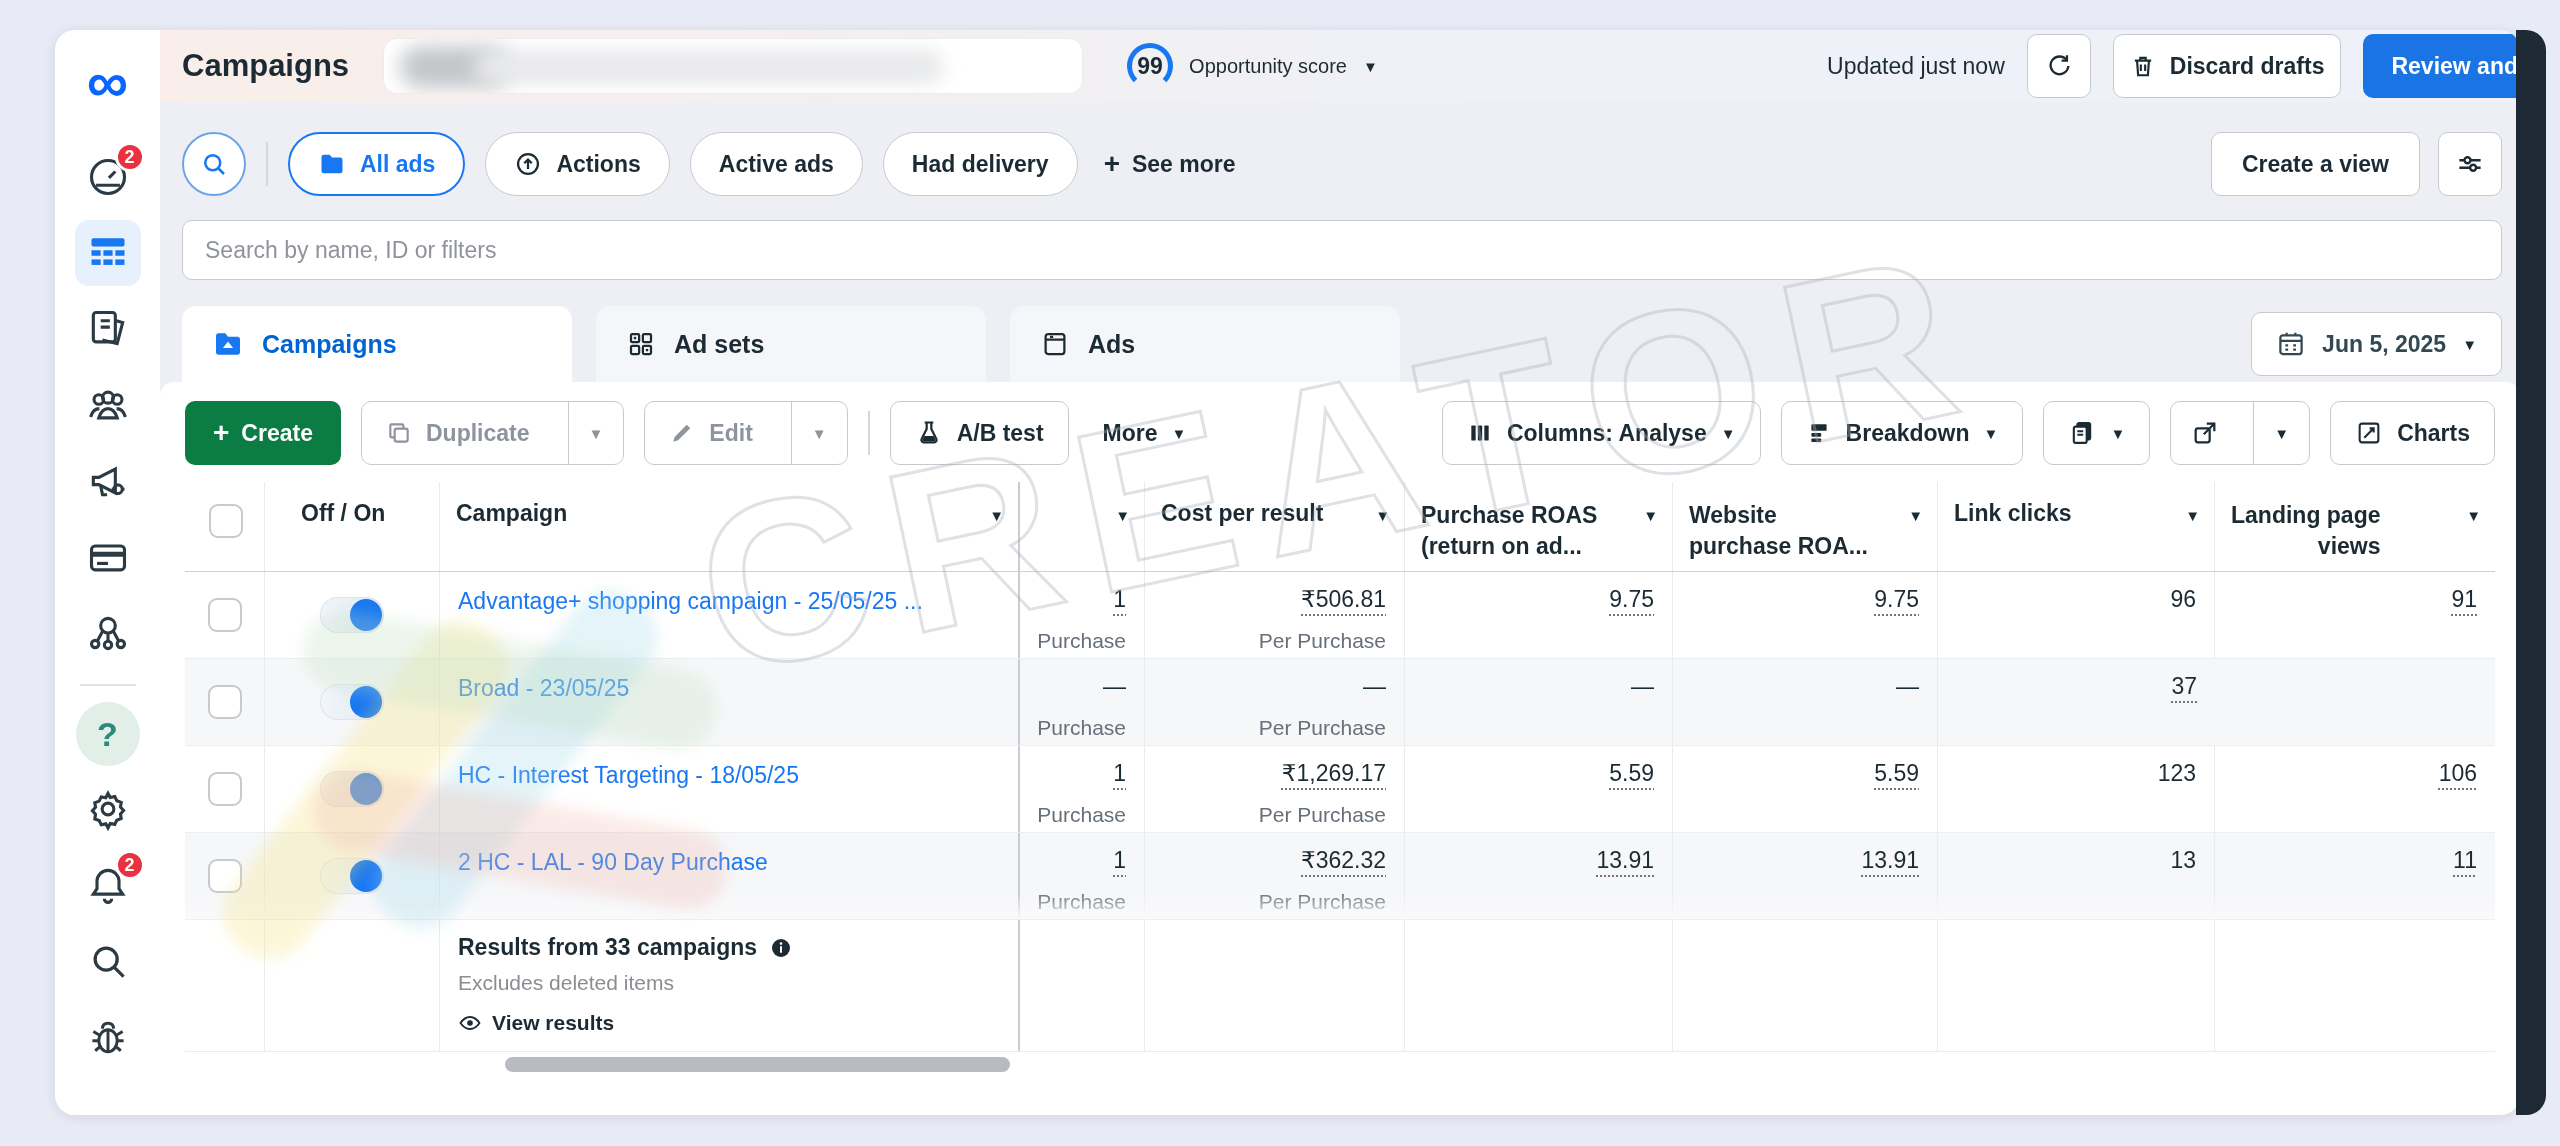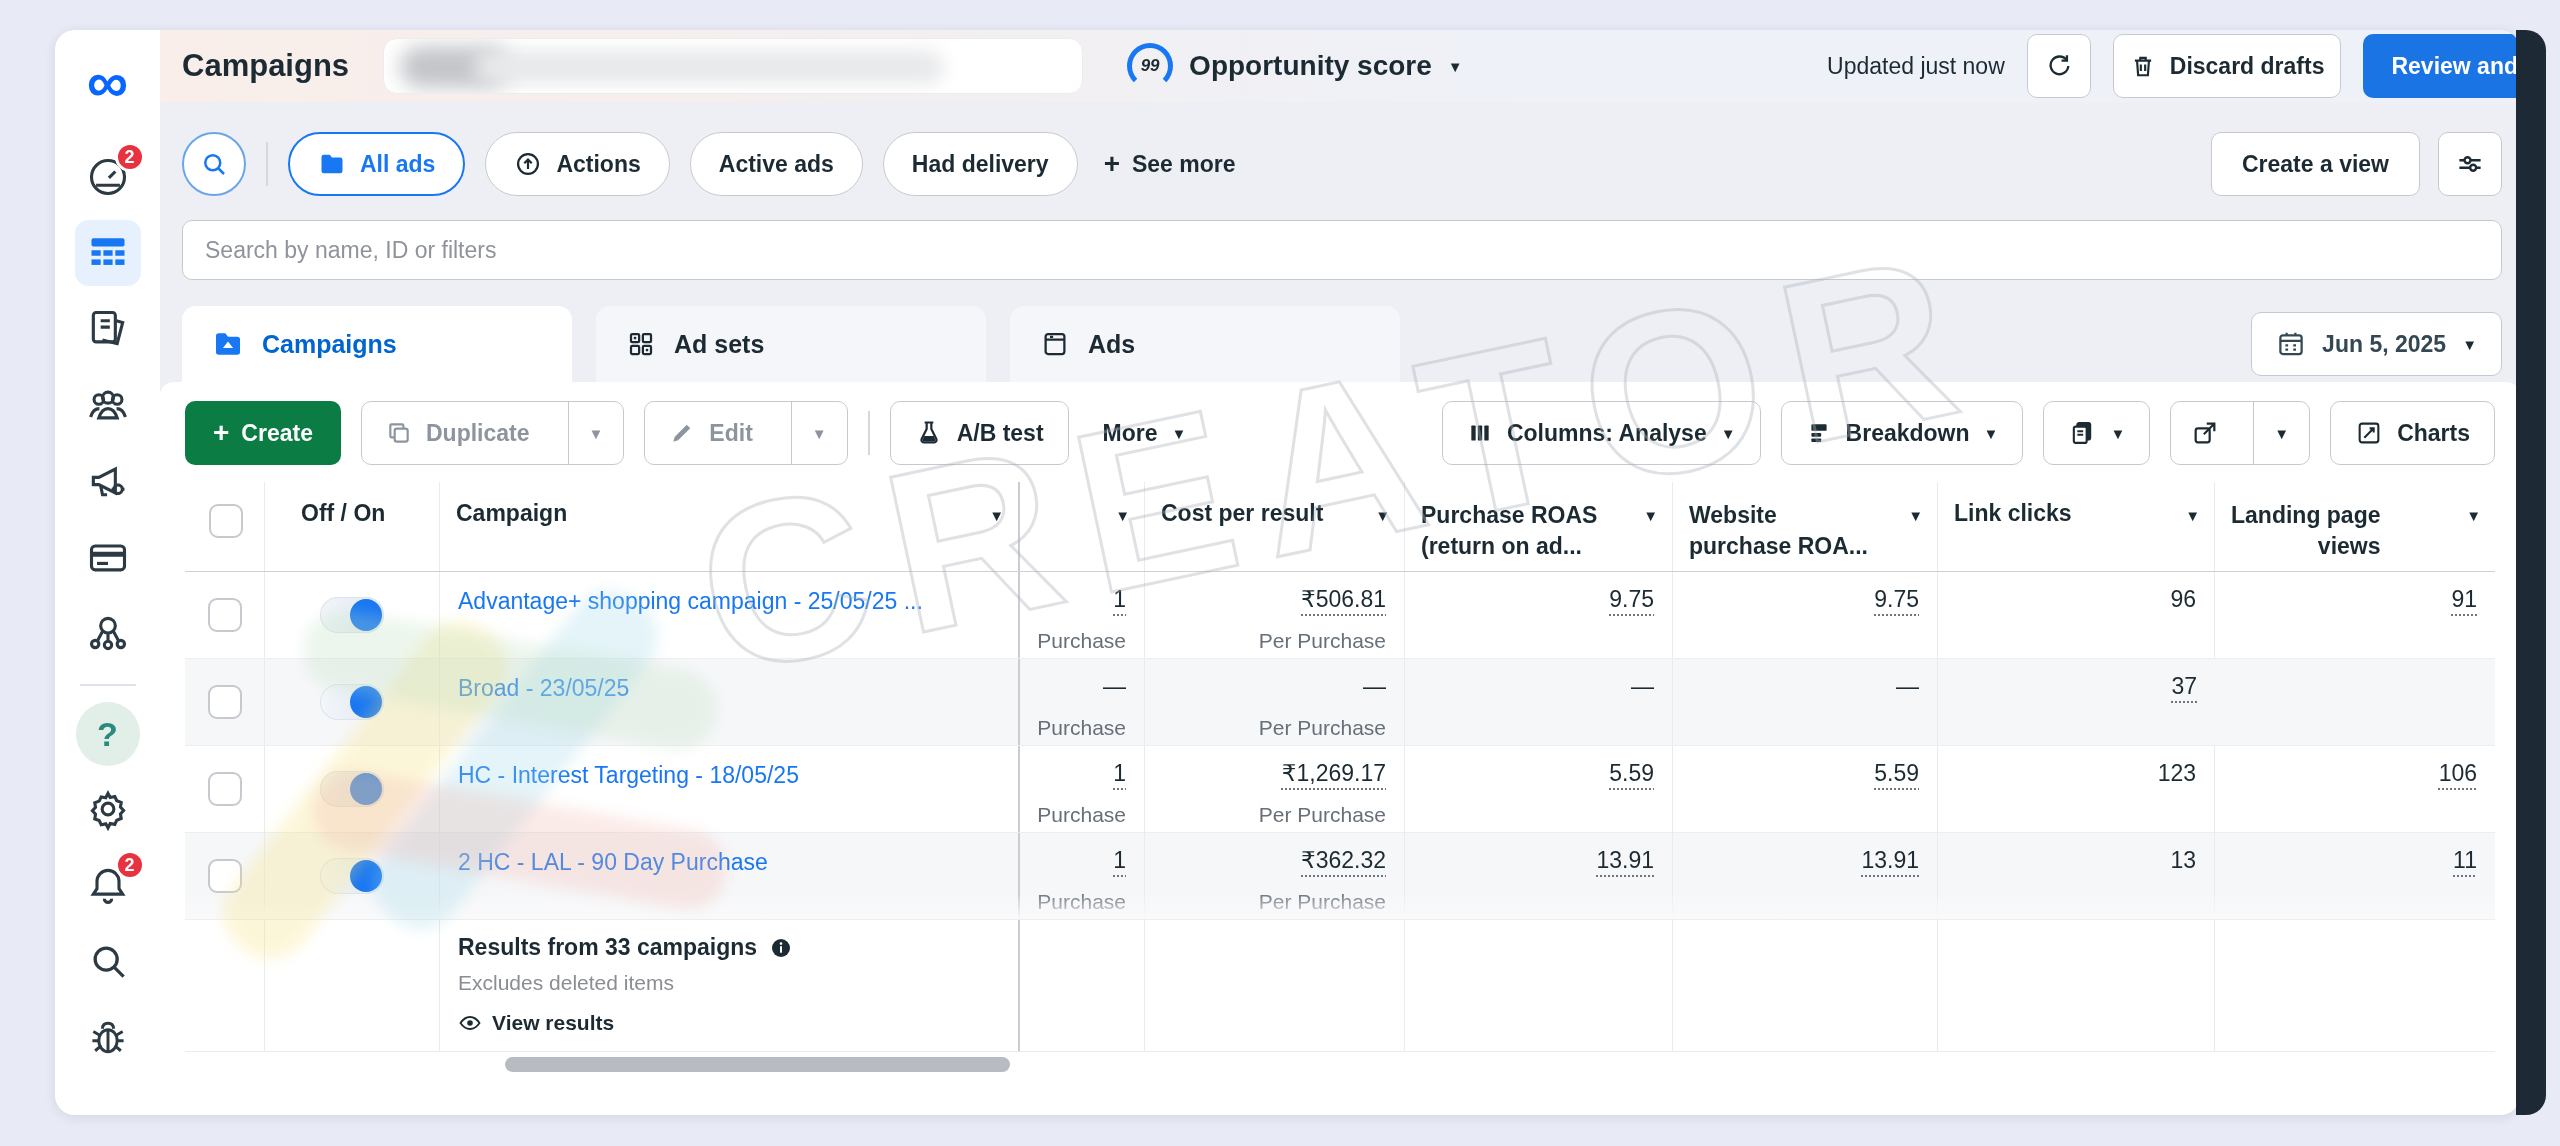--- a/index.html
+++ b/index.html
@@ -33,22 +33,22 @@
   .main{flex:1;display:flex;flex-direction:column;min-width:0;position:relative;}
   .topbar{height:72px;flex:none;display:flex;align-items:center;padding-left:22px;
           background:linear-gradient(90deg,#f9eee9 0%,#f4efef 28%,#eef1f8 58%,#eef1f8 100%);}
   .title{font-size:31px;font-weight:bold;}
   .acct-pill{width:700px;height:56px;background:#fff;border:1px solid #ececee;border-radius:14px;margin-left:34px;
              position:relative;overflow:hidden;}
   .blob1{position:absolute;left:16px;top:7px;width:110px;height:42px;border-radius:22px;background:#c3c5c9;filter:blur(10px);}
   .blob2{position:absolute;left:90px;top:11px;width:470px;height:34px;border-radius:18px;background:#e8e9eb;filter:blur(9px);}
   .opp{display:flex;align-items:center;gap:16px;margin-left:44px;}
   .ring{width:46px;height:46px;border-radius:50%;border:5px solid #1877f2;border-bottom-color:transparent;
-        display:flex;align-items:center;justify-content:center;font-size:17px;font-weight:bold;font-style:italic;}
-  .opp-label{font-size:28px;font-weight:700;}
+        display:flex;align-items:center;justify-content:center;font-size:23px;font-weight:bold;}
+  .opp-label{font-size:20px;font-weight:400;}
   .caret{font-size:15px;color:#1c2b33;line-height:1;}
   .top-right{margin-left:auto;display:flex;align-items:center;gap:22px;}
   .updated{font-size:23px;color:#1c2b33;}
   .btn{display:flex;align-items:center;justify-content:center;gap:14px;height:64px;border-radius:10px;
        border:1.5px solid #c6cacf;background:#fff;font-size:23px;font-weight:600;color:#1c2b33;white-space:nowrap;}
   .icon-btn{width:64px;}
   .discard{padding:0 16px;}
   .review{background:#1b74e4;border:none;color:#fff;font-weight:bold;padding:0 28px;margin-right:-26px;}
 
   

